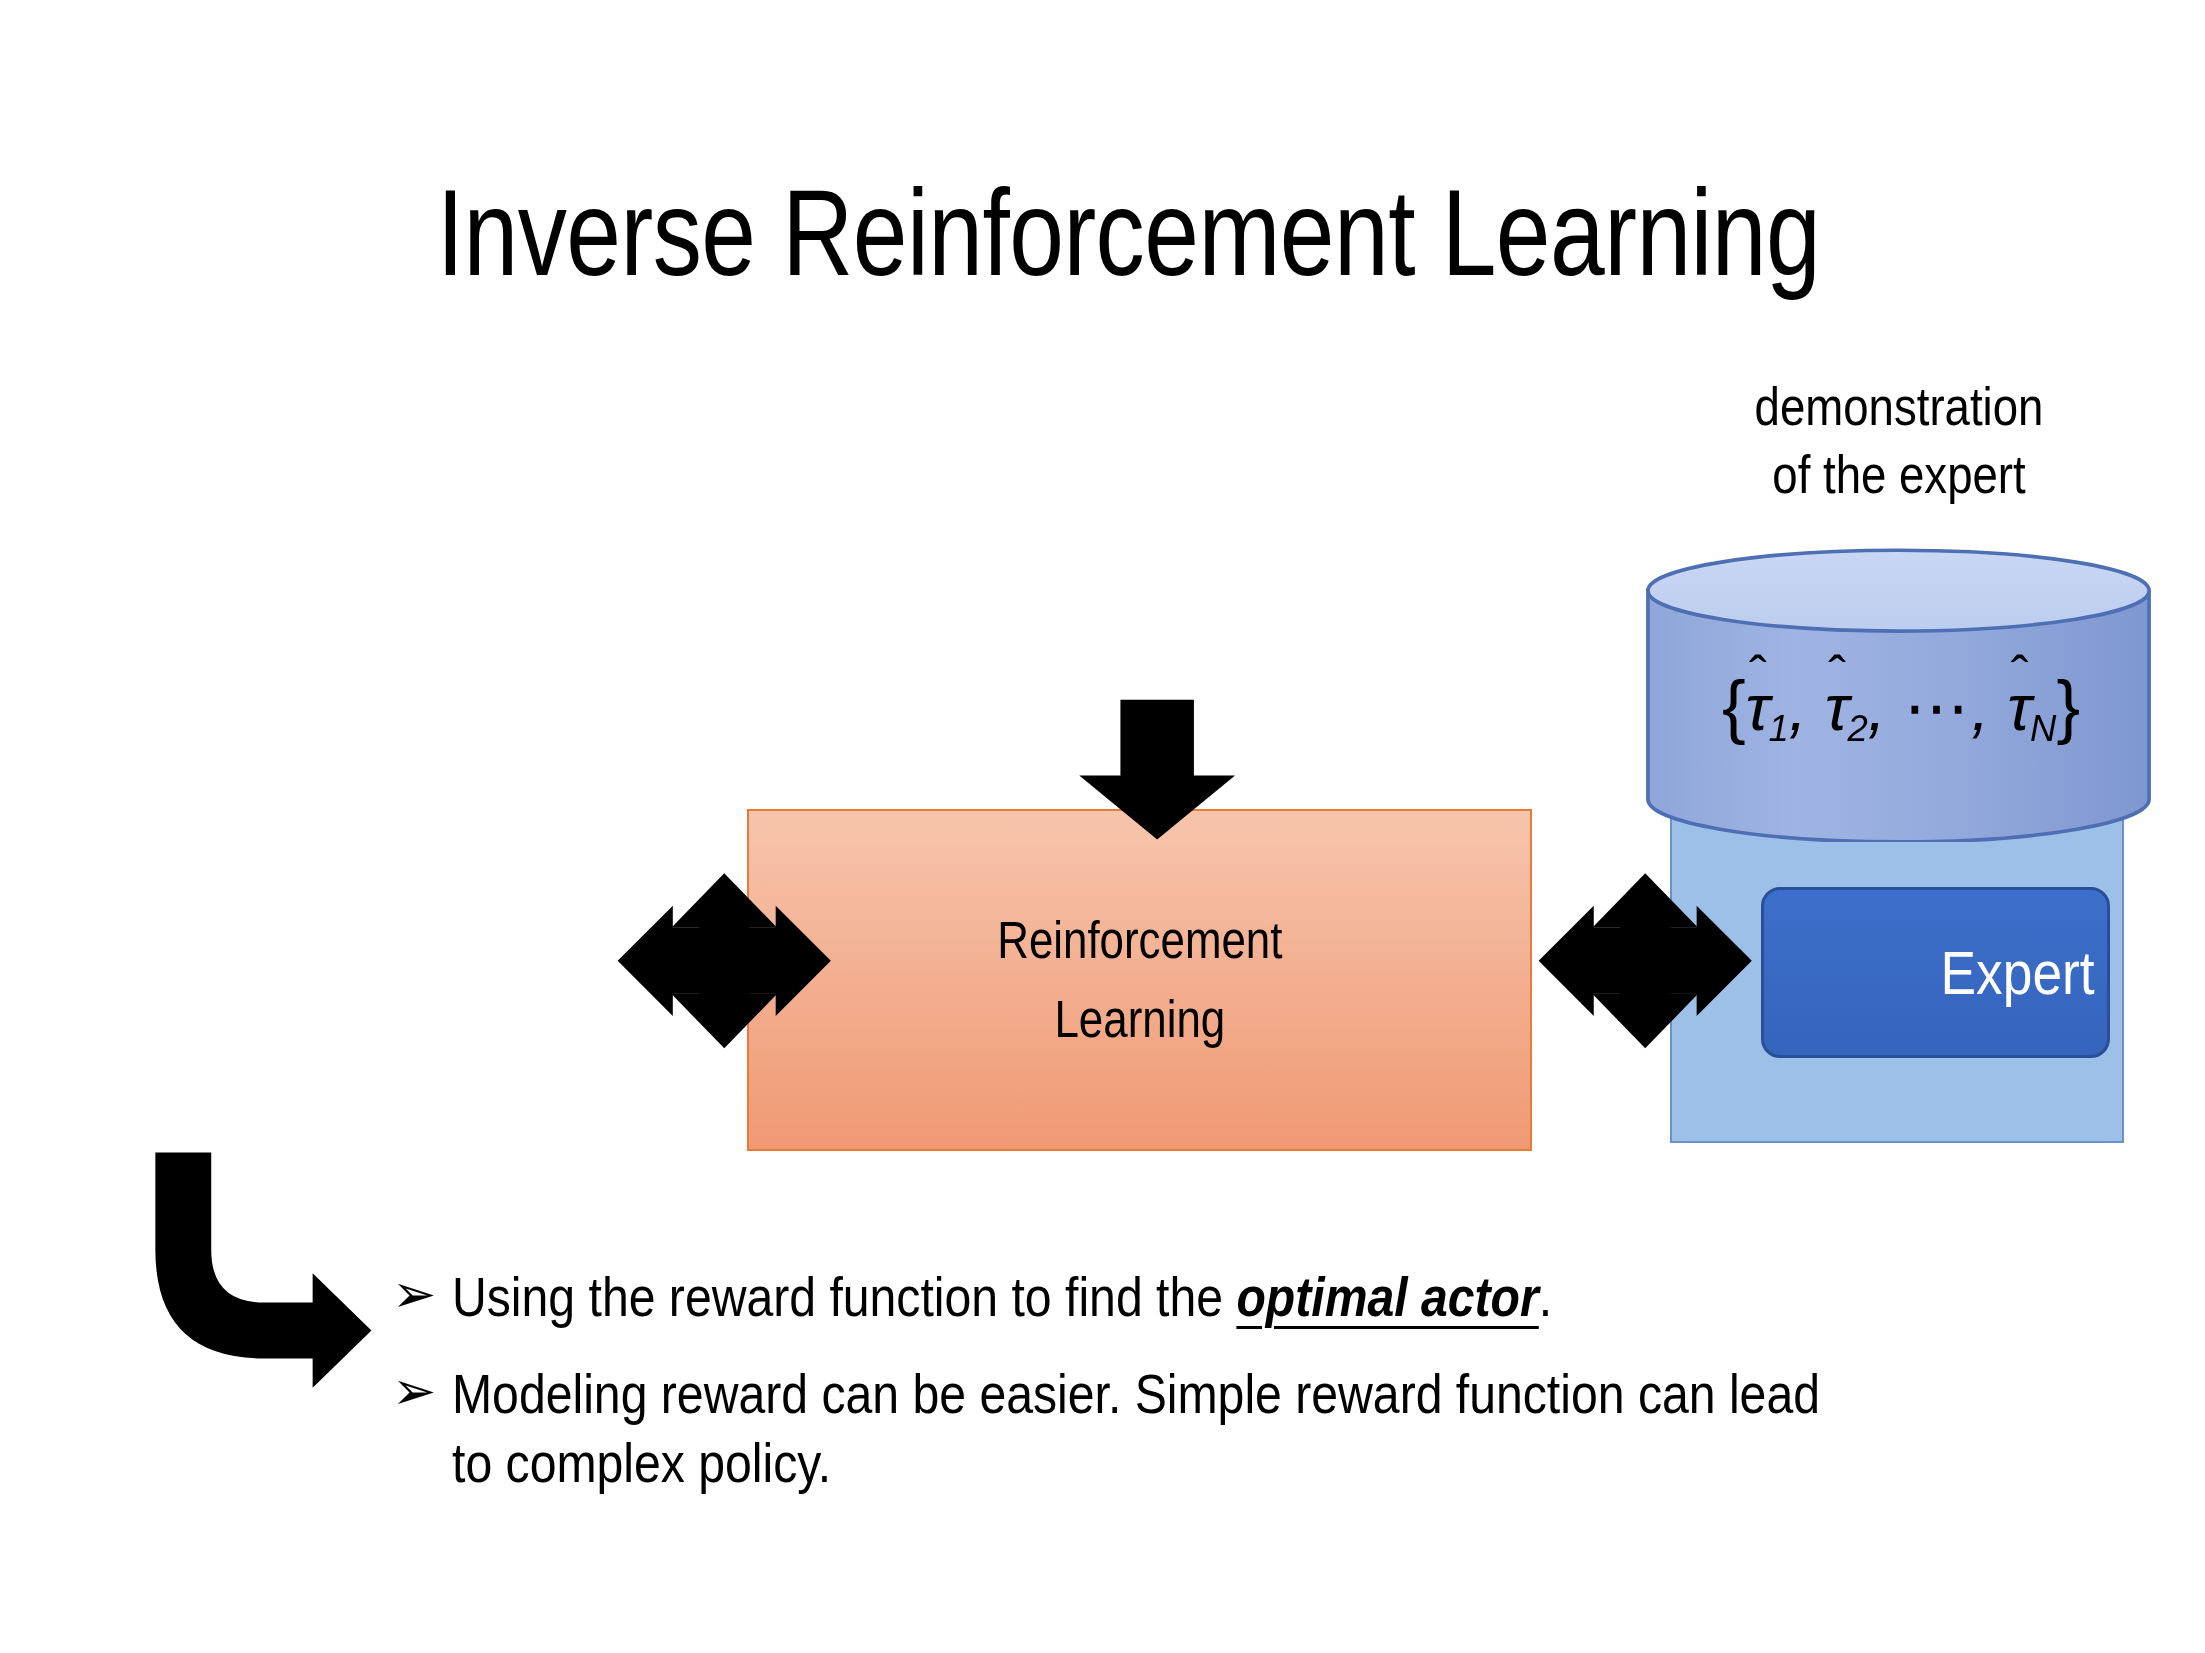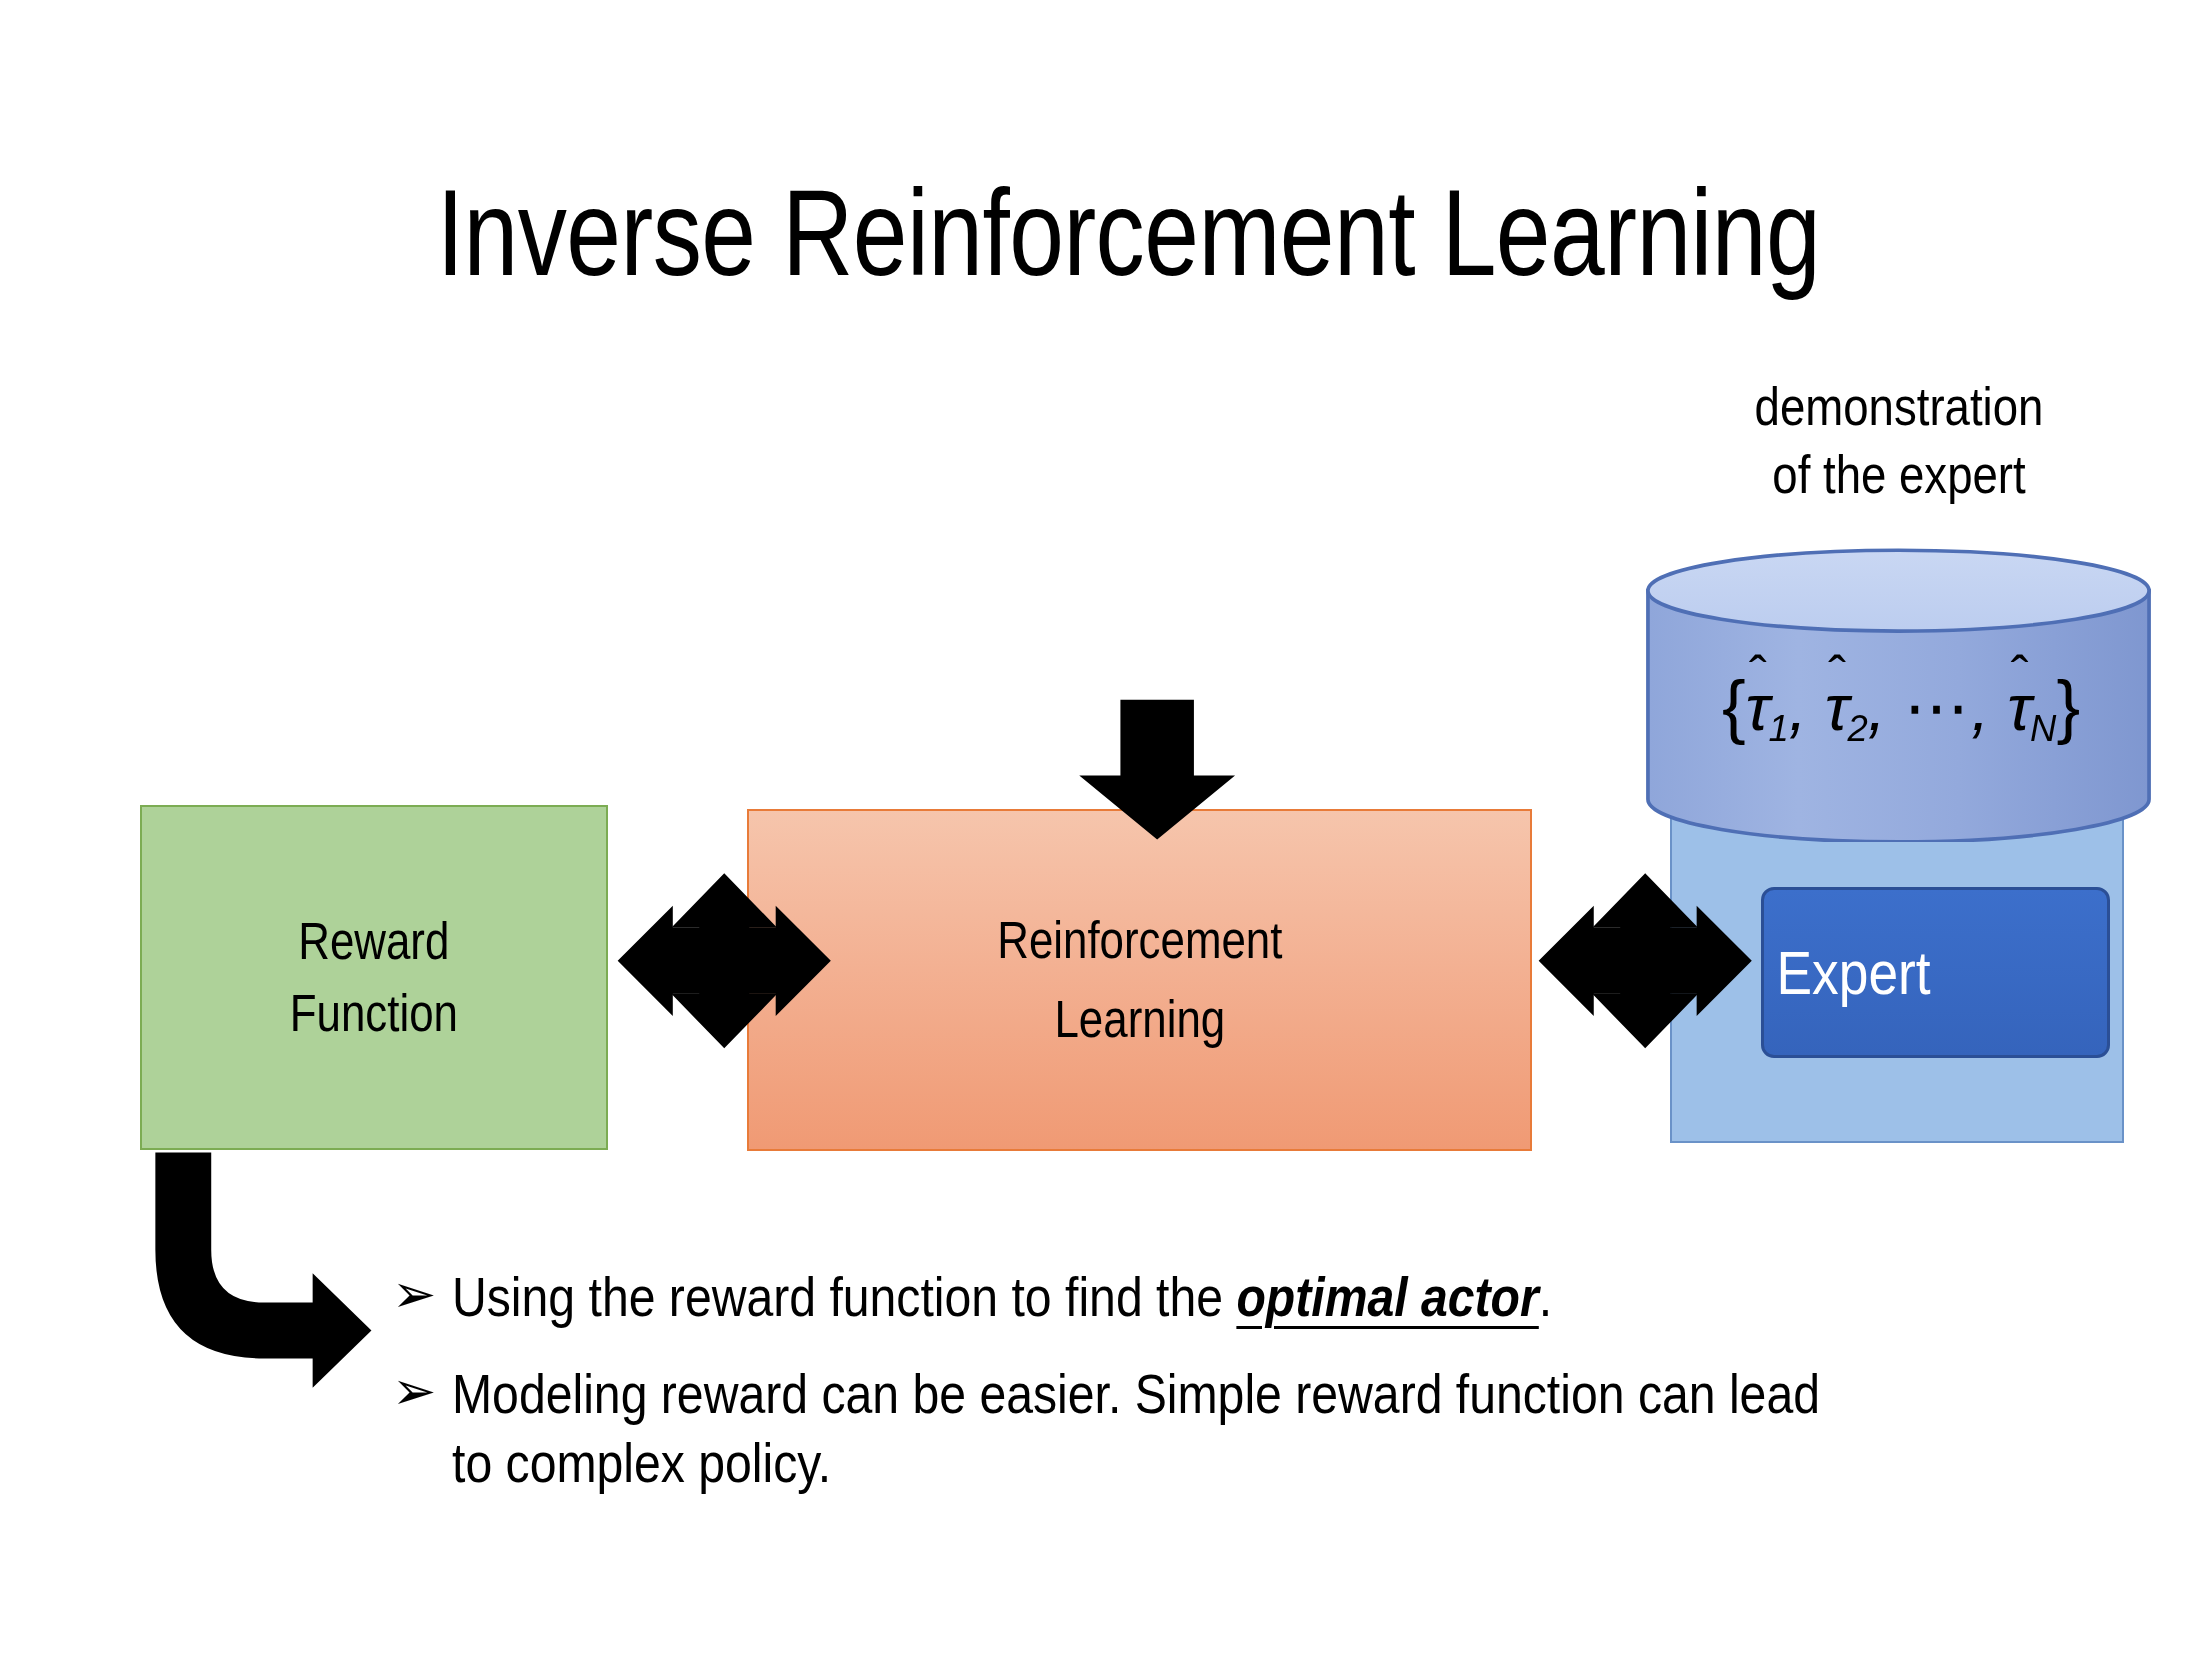--- a/index.html
+++ b/index.html
@@ -123,26 +123,26 @@
     height: 294px;
   }
 
   .expert-chip {
     position: absolute;
     left: 1735px;
     top: 887px;
     width: 349px;
     height: 171px;
     box-sizing: border-box;
-    border-radius: 13px;
+    border-radius: 19px;
     background: linear-gradient(180deg, #3C6FCB 0%, #3564BC 100%);
     border: 3.7px solid #2B4F96;
     display: flex;
     align-items: center;
-    justify-content: flex-start;
+    justify-content: flex-end;
   }
   .expert-chip-label {
     color: #ffffff;
     font-size: 62px;
     transform: scaleX(0.86);
     transform-origin: 50% 50%;
   }
 
   
   .cyl-formula {
@@ -258,24 +258,20 @@
   <div class="expert-chip">
     <span class="expert-chip-label">Expert</span>
   </div>
 
 
   <div class="box box-rl">
     <span class="box-label">Reinforcement
 Learning</span>
   </div>
 
-  <div class="box box-reward">
-    <span class="box-label">Reward
-Function</span>
-  </div>
 
   <svg class="arrow-layer" viewBox="0 0 3000 2250">
 
     <g>
       <path d="M 1489 952
                L 1589 952
                L 1589 1055
                L 1645 1055
                L 1539 1142
                L 1433 1055

